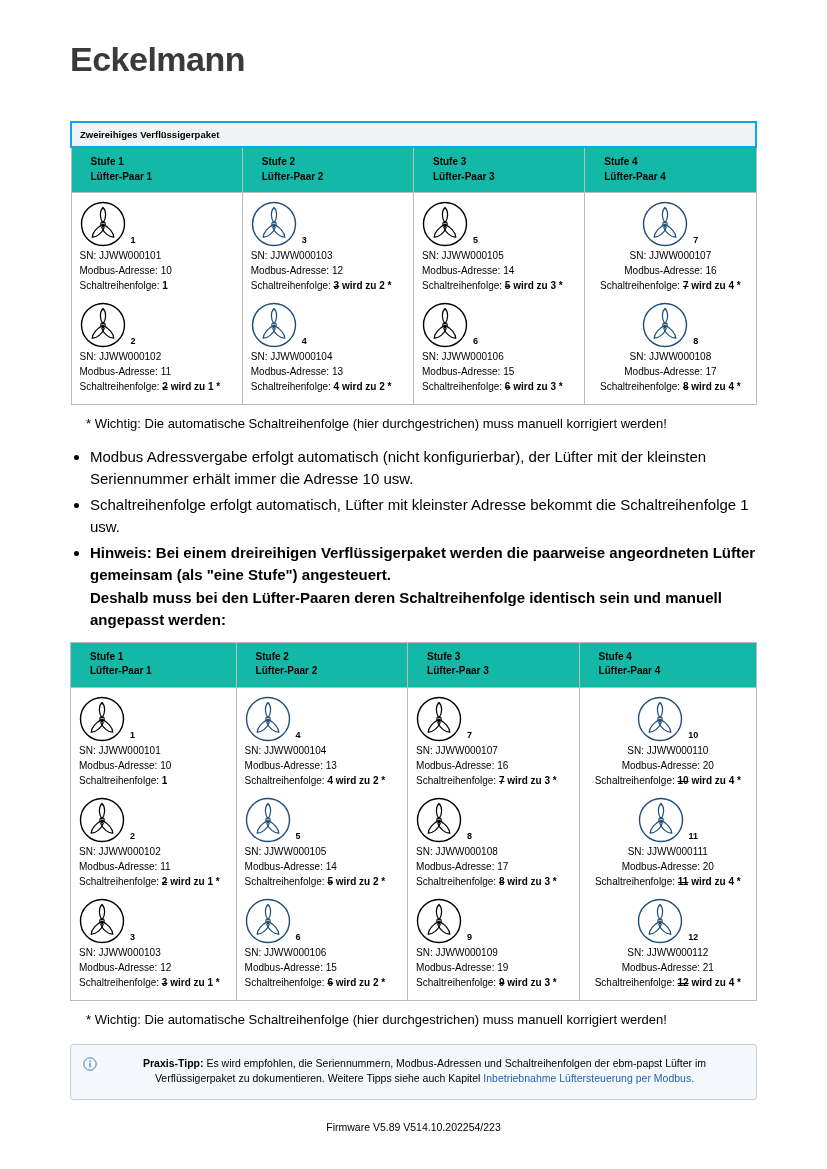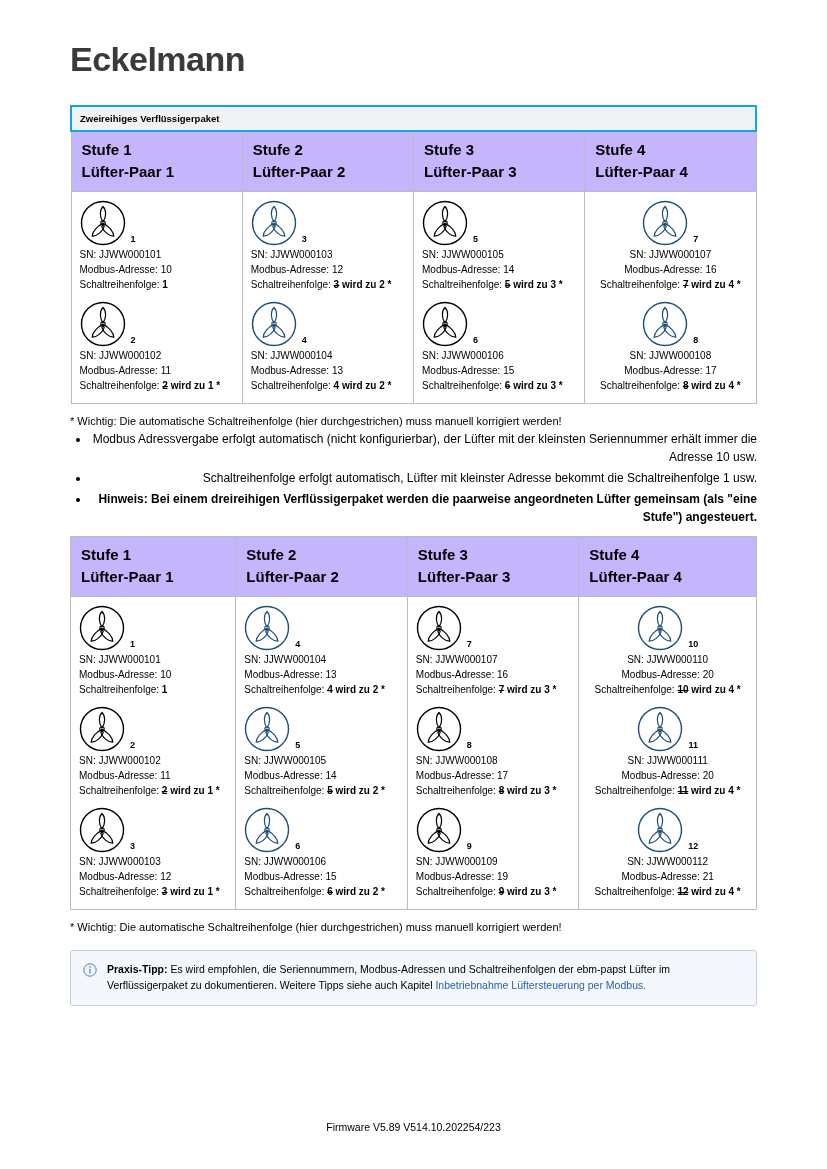--- a/index.html
+++ b/index.html
@@ -21,21 +21,21 @@
     height: 1169px;
     box-sizing: border-box;
     padding: 0 70px;
   }
   .brand {
     font-size: 34px;
     font-weight: bold;
     letter-spacing: -0.5px;
     color: #3a3a3a;
     padding-top: 40px;
-    padding-bottom: 26px;
+    padding-bottom: 42px;
     font-family: "Liberation Sans", sans-serif;
   }
 
   
   .fan-table {
     width: 100%;
     border: 1px solid #b9bcc0;
     border-collapse: collapse;
     background: #ffffff;
     table-layout: fixed;
@@ -43,24 +43,24 @@
   .fan-table .caption-row td {
     background: #f1f2f4;
     border: 2px solid #0ea5e9;
     font-size: 9.5px;
     font-weight: bold;
     padding: 6px 8px;
     color: #000;
   }
   .fan-table .head-row td {
     border: 1px solid #b9bcc0;
-    background: #c4b5fd;
-    font-size: 15px;
+    background: #14b8a6;
+    font-size: 10px;
     font-weight: bold;
-    padding: 7px 8px 8px 10px;
+    padding: 7px 8px 8px 19px;
     vertical-align: top;
     line-height: 1.45;
   }
   .fan-table .body-row td {
     border: 1px solid #b9bcc0;
     vertical-align: top;
     padding: 8px 8px 10px 8px;
     background: #ffffff;
   }
   .cell-inner { display: block; }
@@ -88,49 +88,49 @@
     margin-top: 1px;
   }
   .fan-block.centered .fan-lines { text-align: center; }
   .fan-lines .b { font-weight: bold; }
   .strike { text-decoration: line-through; }
 
   svg.fan { display: block; }
 
   
   .note-line {
-    font-size: 11px;
-    margin: 10px 0 0 0;
+    font-size: 13px;
+    margin: 10px 0 0 16px;
     line-height: 1.45;
   }
   .example-head {
     font-size: 10.5px;
     margin: 12px 0 8px 0;
     text-decoration: underline;
   }
   ul.bullets {
-    margin: 1px 0 10px 0;
+    margin: 12px 0 10px 0;
     padding-left: 20px;
-    font-size: 12px;
+    font-size: 15px;
     line-height: 1.5;
-    text-align: right;
   }
   ul.bullets li { margin-bottom: 3px; }
   ul.bullets li.bold { font-weight: bold; }
   .sub-bold { font-weight: bold; display: block; }
 
   
   .tip-box {
     margin-top: 14px;
     border: 1px solid #c4cfdd;
     background: #f4f7fb;
     border-radius: 3px;
     display: flex;
     gap: 10px;
     padding: 11px 14px 12px 12px;
+    text-align: center;
   }
   .tip-icon {
     flex: 0 0 auto;
     padding-top: 1px;
   }
   .tip-text {
     font-size: 10.5px;
     line-height: 1.5;
   }
   .tip-text .b { font-weight: bold; }
@@ -356,20 +356,21 @@
     </table>
 
   <p class="note-line">* Wichtig: Die automatische Schaltreihenfolge (hier durchgestrichen) muss manuell korrigiert werden!</p>
 
 
   <ul class="bullets">
     <li><span>Modbus Adressvergabe erfolgt automatisch (nicht konfigurierbar), der Lüfter mit der kleinsten Seriennummer erhält immer die Adresse 10 usw.</span></li>
     <li><span>Schaltreihenfolge erfolgt automatisch, Lüfter mit kleinster Adresse bekommt die Schaltreihenfolge 1 usw.</span></li>
     <li class="bold">
       <span>Hinweis: Bei einem dreireihigen Verflüssigerpaket werden die paarweise angeordneten Lüfter gemeinsam (als "eine Stufe") angesteuert.</span>
+      <span class="sub-bold">Deshalb muss bei den Lüfter-Paaren deren Schaltreihenfolge identisch sein und manuell angepasst werden:</span>
     </li>
   </ul>
 
   <table class="fan-table">
     <tbody>
     <tr class="head-row">
       <td style="width:24%">
         <div>Stufe 1</div>
         <div>Lüfter-Paar 1</div>
       </td>

